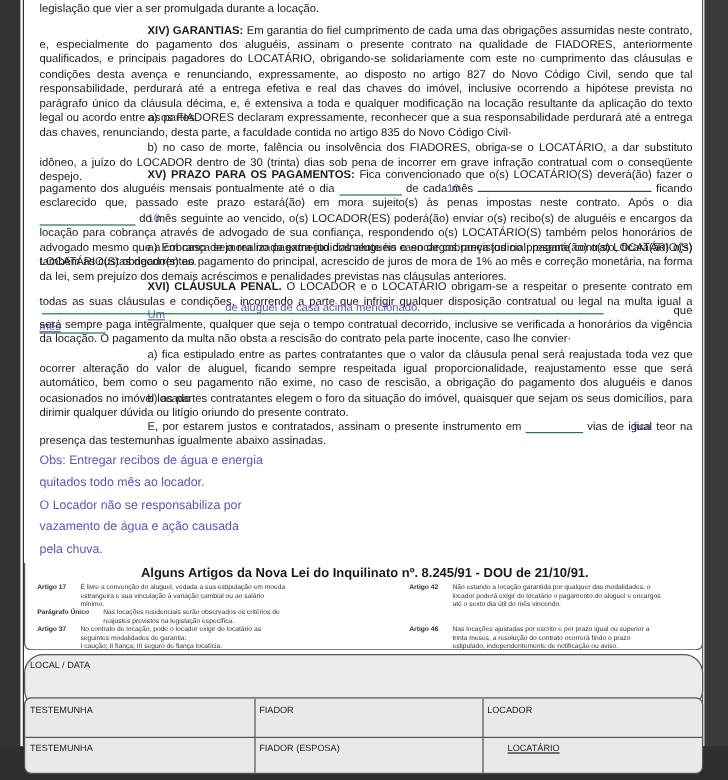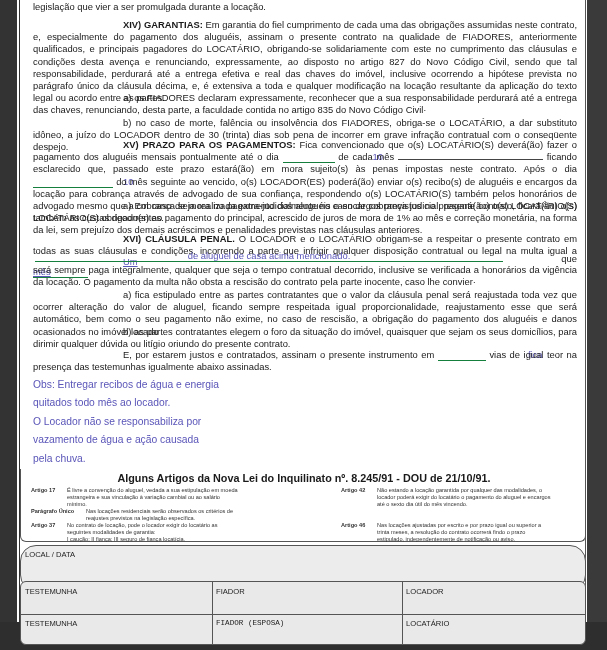--- a/index.html
+++ b/index.html
@@ -139,15 +139,15 @@
 <div class="sig-box">
   <div class="sig-hline"></div>
   <div class="sig-vline" style="left:191px;"></div>
   <div class="sig-vline" style="left:381px;"></div>
 
   <div class="sig-cell" style="left:4px; top:5px;">TESTEMUNHA</div>
   <div class="sig-cell" style="left:195px; top:5px;">FIADOR</div>
   <div class="sig-cell" style="left:385px; top:5px;">LOCADOR</div>
 
   <div class="sig-cell" style="left:4px; top:37px;">TESTEMUNHA</div>
-  <div class="sig-cell" style="left:195px; top:37px;font-family:Liberation Mono, monospace;">FIADOR (ESPOSA)</div>
-  <div class="sig-cell" style="left:385px; top:37px;">LOCATÁRIO</div>
+  <div class="sig-cell" style="left:195px; top:37px;">FIADOR (ESPOSA)</div>
+  <div class="sig-cell" style="left:402px; top:37px;text-decoration:underline;">LOCATÁRIO</div>
 </div>
 
 </body></html>

